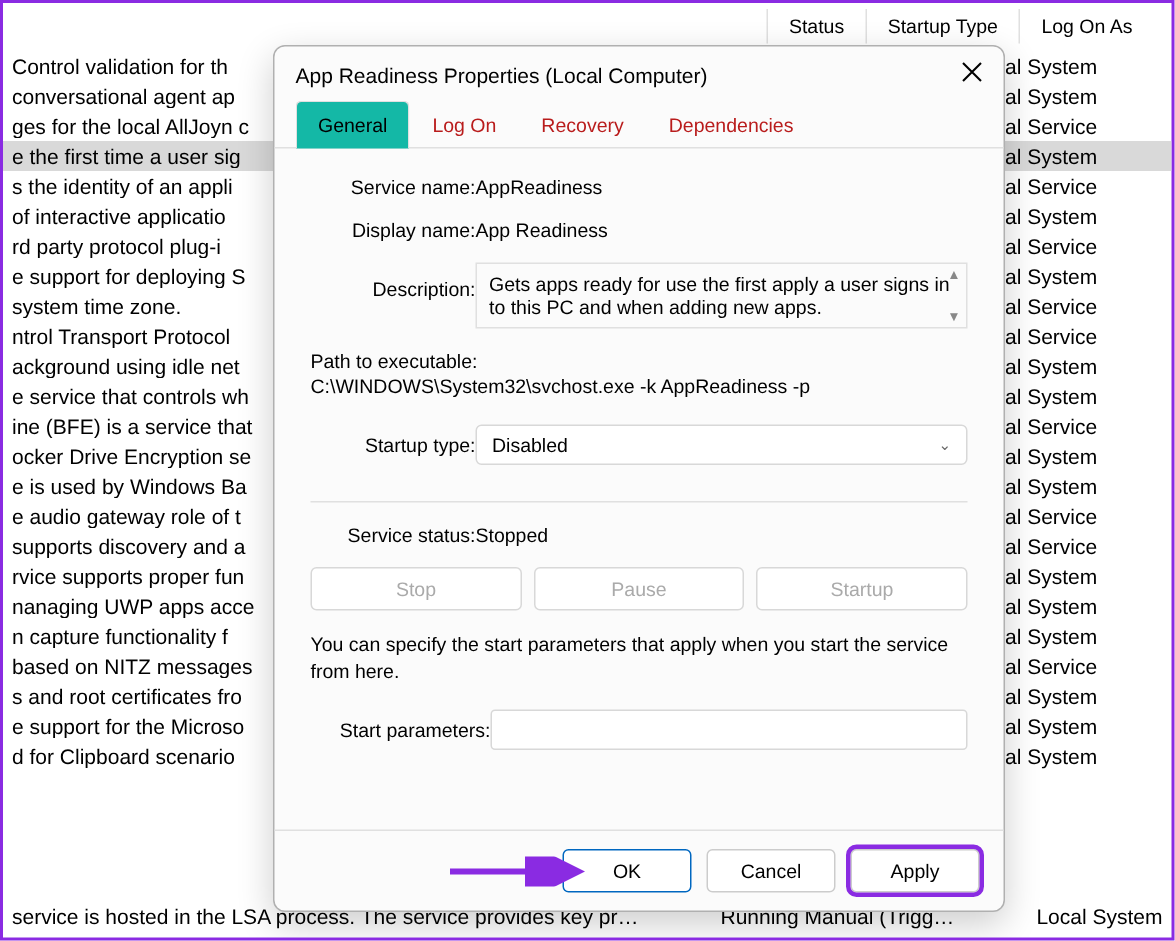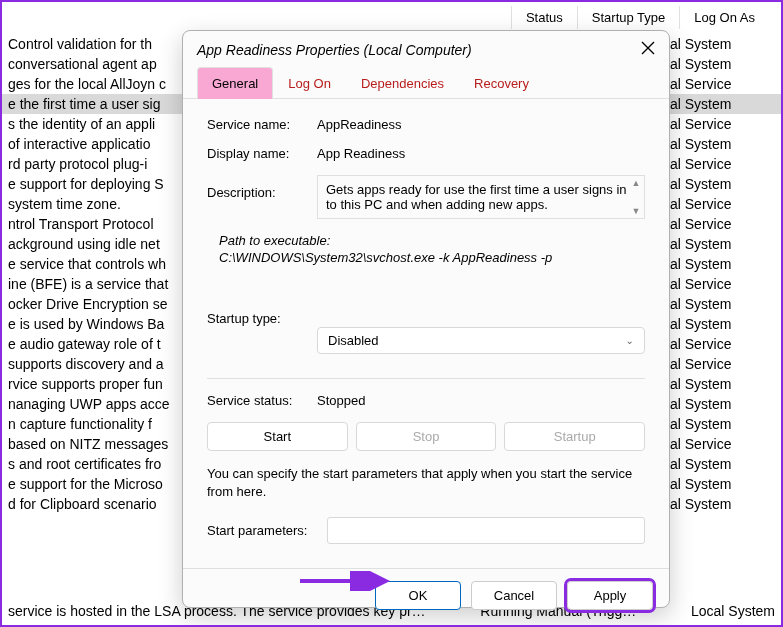--- a/index.html
+++ b/index.html
@@ -64,91 +64,90 @@
       box-shadow: 0 8px 24px rgba(0,0,0,.2);
       display: flex;
       flex-direction: column;
     }
     .titlebar {
       display: flex;
       align-items: center;
       justify-content: space-between;
       padding: 10px 14px 8px;
     }
-    .titlebar .title { font-size: 14px; color: #000; font-style: italic; }
+    .titlebar .title { font-size: 14px; color: #000; }
     .close-icon { cursor: pointer; }
     .close-icon svg { width: 14px; height: 14px; }
     .tabs {
       display: flex;
       padding: 0 14px;
       border-bottom: 1px solid #e0e0e0;
       gap: 0;
     }
     .tab {
       padding: 8px 14px;
       font-size: 13px;
       color: #b91c1c;
       cursor: pointer;
       border: 1px solid transparent;
       border-bottom: none;
       position: relative;
       top: 1px;
     }
     .tab.active {
-      background: #f9a8d4;
+      background: #14b8a6;
       border-color: #e0e0e0;
       border-top-left-radius: 4px;
       border-top-right-radius: 4px;
       color: #000;
     }
     .content {
       padding: 18px 24px 10px;
       font-size: 13px;
       color: #000;
       flex: 1;
     }
     .row {
       display: flex;
       align-items: flex-start;
       margin-bottom: 14px;
     }
-    .label { width: 110px; flex-shrink: 0; }
+    .label { width: 110px; flex-shrink: 0; text-align: right; }
     .value { flex: 1; }
     .desc-box {
       flex: 1;
       border: 1px solid #e0e0e0;
       padding: 6px 8px;
       font-size: 13px;
       position: relative;
       min-height: 44px;
     }
     .desc-scroll {
       position: absolute;
       right: 2px; top: 2px; bottom: 2px;
       width: 12px;
       display: flex;
       flex-direction: column;
       justify-content: space-between;
       color: #888;
       font-size: 9px;
       align-items: center;
     }
-    .path-block { margin: 6px 12px 18px; font-style: italic; }
+    .path-block { margin: 6px 0 18px; }
     .path-block .path { margin-top: 2px; }
     .select {
       flex: 1;
       border: 1px solid #d8d8d8;
       border-radius: 4px;
       padding: 5px 10px;
       display: flex;
       justify-content: space-between;
       align-items: center;
       background: #fff;
       cursor: pointer;
-      margin-top: 44px;
     }
     .divider { border-top: 1px solid #e0e0e0; margin: 24px 0 14px; }
     .btn-row {
       display: flex;
       gap: 8px;
       margin: 12px 0 14px;
     }
     .svc-btn {
       flex: 1;
       padding: 6px 0;
@@ -315,40 +314,40 @@
     <span class="close-icon">
       <svg viewBox="0 0 14 14">
           <path d="M1 1 L13 13 M13 1 L1 13" stroke="#000" stroke-width="1.4" fill="none"></path>
         </svg>
     </span>
   </div>
 
   <div class="tabs">
     <div class="tab active">General</div>
     <div class="tab">Log On</div>
+    <div class="tab">Recovery</div>
     <div class="tab">Dependencies</div>
-    <div class="tab">Recovery</div>
   </div>
 
   <div class="content">
 
     <div class="row">
       <div class="label">Service name:</div>
       <div class="value">AppReadiness</div>
     </div>
 
     <div class="row">
       <div class="label">Display name:</div>
       <div class="value">App Readiness</div>
     </div>
 
     <div class="row">
       <div class="label" style="padding-top:10px">Description:</div>
       <div class="desc-box">
-        <span>Gets apps ready for use the first time a user signs in to this PC and when adding new apps.</span>
+        <span>Gets apps ready for use the first apply a user signs in to this PC and when adding new apps.</span>
         <div class="desc-scroll">
           <span>▲</span>
           <span>▼</span>
         </div>
       </div>
     </div>
 
     <div class="path-block">
       <div>Path to executable:</div>
       <div class="path">C:\WINDOWS\System32\svchost.exe -k AppReadiness -p</div>
@@ -363,22 +362,22 @@
     </div>
 
     <div class="divider"></div>
 
     <div class="row">
       <div class="label">Service status:</div>
       <div class="value">Stopped</div>
     </div>
 
     <div class="btn-row">
-      <div class="svc-btn">Start</div>
       <div class="svc-btn disabled">Stop</div>
+      <div class="svc-btn disabled">Pause</div>
       <div class="svc-btn disabled">Startup</div>
     </div>
 
     <div class="hint">You can specify the start parameters that apply when you start the service from here.</div>
 
     <div class="row" style="align-items:center">
       <div class="label" style="width:120px">Start parameters:</div>
       <input class="param-input" value="" style="">
     </div>
 

